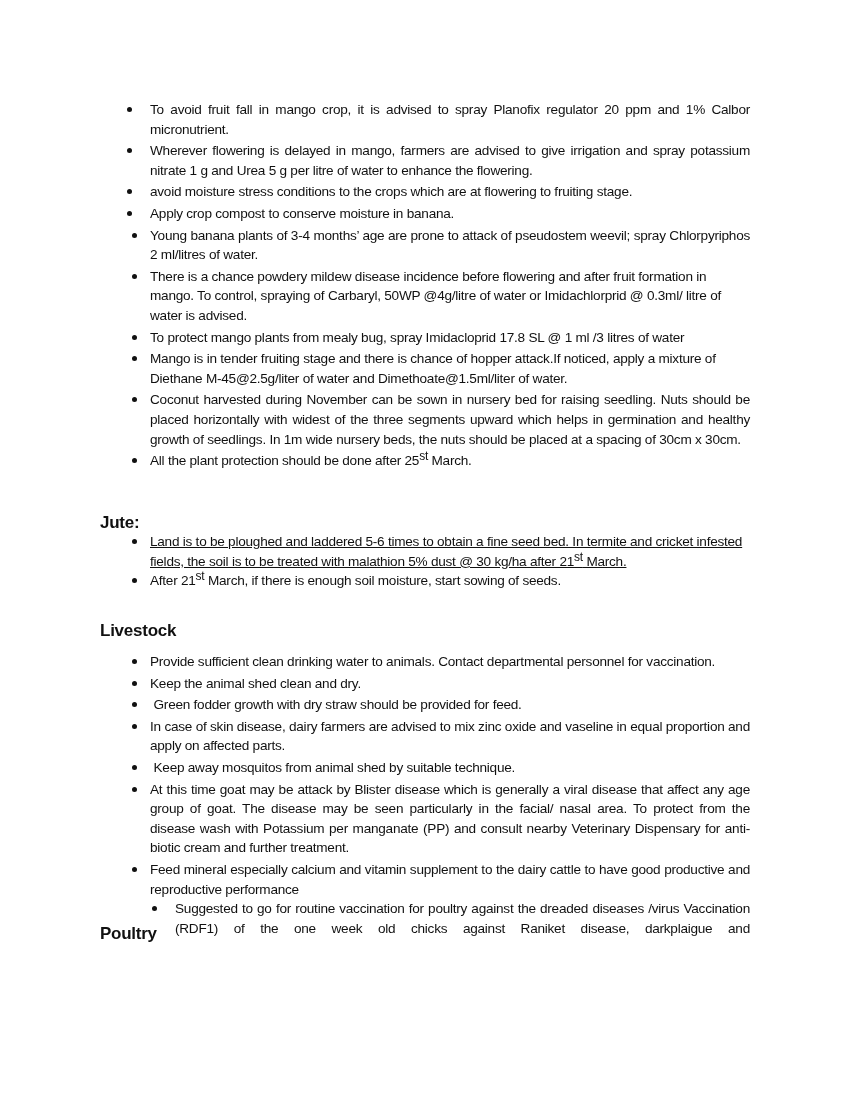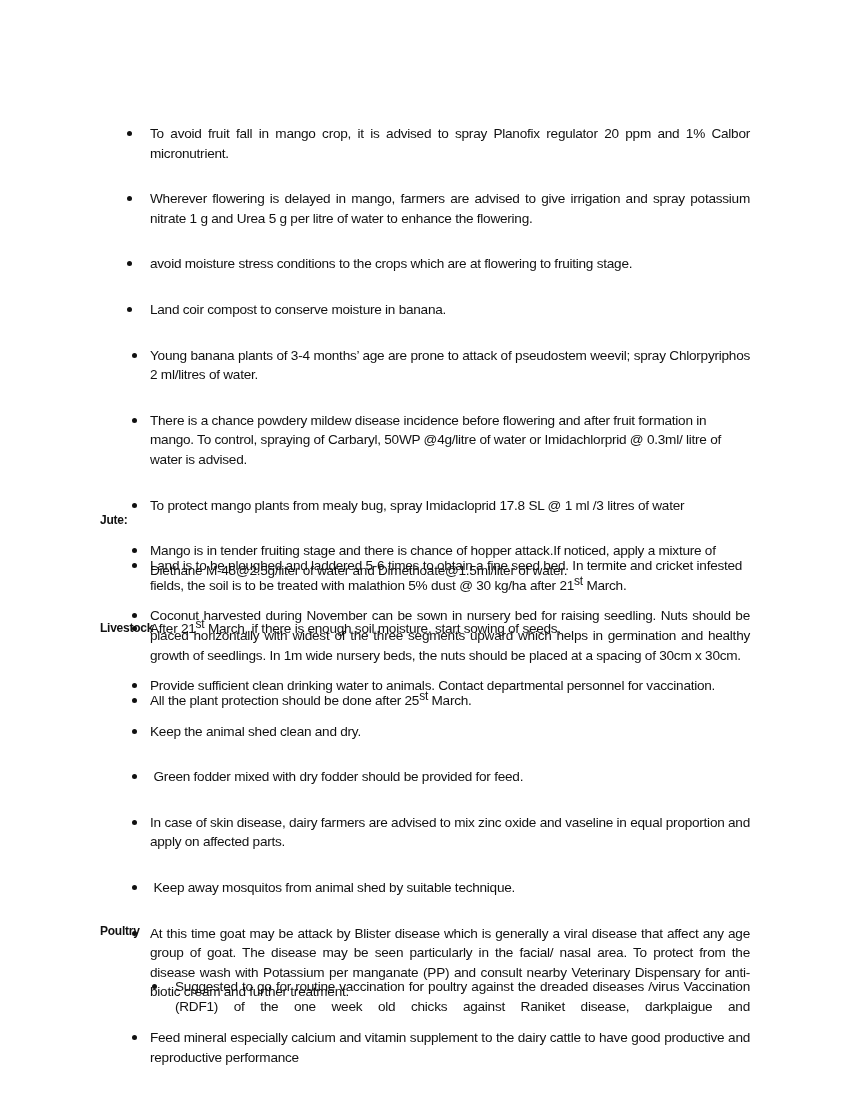--- a/index.html
+++ b/index.html
@@ -18,26 +18,26 @@
       line-height: 19.6px;
       text-align: justify;
     }
     .item .bullet {
       position: absolute; top: 0; width: 6px; height: 19.6px;
     }
     .item .bullet::before {
       content: ""; position: absolute; left: 0; top: 7px;
       width: 5px; height: 5px; border-radius: 50%; background: #111;
     }
-    .item .txt { display: block; margin-top: 24px; }
+    .item .txt { display: block; }
     .sec-a .item { margin-left: 150px; width: 600px; padding-bottom: 2px; }
     .sec-a .item .bullet { left: -18px; }
     .sec-a .item.wide .bullet { left: -23px; }
     .heading {
-      position: absolute; left: 100px; font-weight: bold; font-size: 12px;
+      position: absolute; left: 100px; font-weight: bold; font-size: 17px;
     }
     sup { font-size: 12px; line-height: 0; vertical-align: 5px; }
     .sec-p .item { margin-left: 175px; width: 575px; }
     .sec-p .item .bullet { left: -23px; }
   </style>
 </head>
 <body>
 
 <div class="page">
 
@@ -49,21 +49,21 @@
     <li class="item wide">
       <span class="bullet"></span>
       <span class="txt">Wherever flowering is delayed in mango, farmers are advised to give irrigation and spray potassium nitrate 1 g and Urea 5 g per litre of water to enhance the flowering.</span>
     </li>
     <li class="item wide">
       <span class="bullet"></span>
       <span class="txt">avoid moisture stress conditions to the crops which are at flowering to fruiting stage.</span>
     </li>
     <li class="item wide">
       <span class="bullet"></span>
-      <span class="txt">Land coir compost to conserve moisture in banana.</span>
+      <span class="txt">Apply crop compost to conserve moisture in banana.</span>
     </li>
     <li class="item">
       <span class="bullet"></span>
       <span class="txt">Young banana plants of 3-4 months’ age are prone to attack of pseudostem weevil; spray Chlorpyriphos 2 ml/litres of water.</span>
     </li>
     <li class="item" style="text-align:left;">
       <span class="bullet"></span>
       <span class="txt">There is a chance powdery mildew disease incidence before flowering and after fruit formation in mango. To control, spraying of Carbaryl, 50WP @4g/litre of water or Imidachlorprid @ 0.3ml/ litre of water is advised.</span>
     </li>
     <li class="item">
@@ -79,21 +79,21 @@
       <span class="txt">Coconut harvested during November can be sown in nursery bed for raising seedling. Nuts should be placed horizontally with widest of the three segments upward which helps in germination and healthy growth of seedlings. In 1m wide nursery beds, the nuts should be placed at a spacing of 30cm x 30cm.</span>
     </li>
     <li class="item">
       <span class="bullet"></span>
       <span class="txt"><span>All the plant protection should be done after 25</span><sup>st</sup><span> March.</span></span>
     </li>
   </ul>
 
   <div class="heading" style="top:513px;">Jute:</div>
   <ul class="blist sec-a" style="position:absolute; left:0; top:532px;">
-    <li class="item" style="padding-bottom:0;">
+    <li class="item" style="padding-bottom:0;text-decoration:underline;">
       <span class="bullet"></span>
       <span class="txt" style="text-align:left;"><span>Land is to be ploughed and laddered 5-6 times to obtain a fine seed bed. In termite and cricket infested fields, the soil is to be treated with malathion 5% dust @ 30 kg/ha after 21</span><sup>st</sup><span> March.</span></span>
     </li>
     <li class="item">
       <span class="bullet"></span>
       <span class="txt"><span>After 21</span><sup>st</sup><span> March, if there is enough soil moisture, start sowing of seeds.</span></span>
     </li>
   </ul>
 
   <div class="heading" style="top:621px;">Livestock</div>
@@ -101,41 +101,41 @@
     <li class="item">
       <span class="bullet"></span>
       <span class="txt">Provide sufficient clean drinking water to animals. Contact departmental personnel for vaccination.</span>
     </li>
     <li class="item">
       <span class="bullet"></span>
       <span class="txt" style="white-space:pre;">Keep the animal shed clean and dry.</span>
     </li>
     <li class="item">
       <span class="bullet"></span>
-      <span class="txt" style="white-space:pre;"> Green fodder mixed with dry fodder should be provided for feed.</span>
+      <span class="txt" style="white-space:pre;"> Green fodder growth with dry straw should be provided for feed.</span>
     </li>
     <li class="item">
       <span class="bullet"></span>
       <span class="txt">In case of skin disease, dairy farmers are advised to mix zinc oxide and vaseline in equal proportion and apply on affected parts.</span>
     </li>
     <li class="item">
       <span class="bullet"></span>
       <span class="txt" style="white-space:pre;"> Keep away mosquitos from animal shed by suitable technique.</span>
     </li>
     <li class="item">
       <span class="bullet"></span>
       <span class="txt">At this time goat may be attack by Blister disease which is generally a viral disease that affect any age group of goat. The disease may be seen particularly in the facial/ nasal area.  To protect from the disease wash with Potassium per manganate (PP) and consult nearby Veterinary Dispensary for anti-biotic cream and further treatment.</span>
     </li>
     <li class="item">
       <span class="bullet"></span>
       <span class="txt">Feed mineral especially calcium and vitamin supplement to the dairy cattle to have good productive and reproductive performance</span>
     </li>
   </ul>
 
   <div class="heading" style="top:924px;">Poultry</div>
-  <ul class="blist sec-p" style="position:absolute; left:0; top:953px;">
+  <ul class="blist sec-p" style="position:absolute; left:0; top:899px;">
     <li class="item">
       <span class="bullet"></span>
       <span class="txt" style="text-align-last:justify;">Suggested to go for routine vaccination for poultry against the dreaded diseases /virus Vaccination (RDF1) of the one week old chicks against Raniket disease, darkplaigue and</span>
     </li>
   </ul>
 
 </div>
 
 </body></html>

